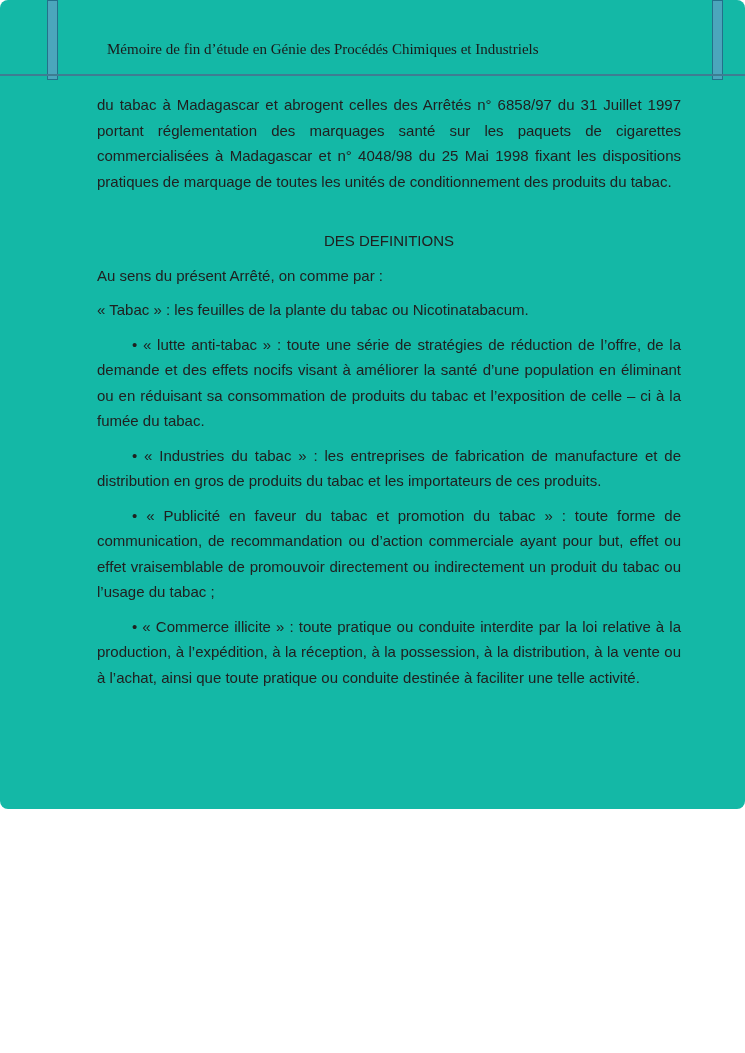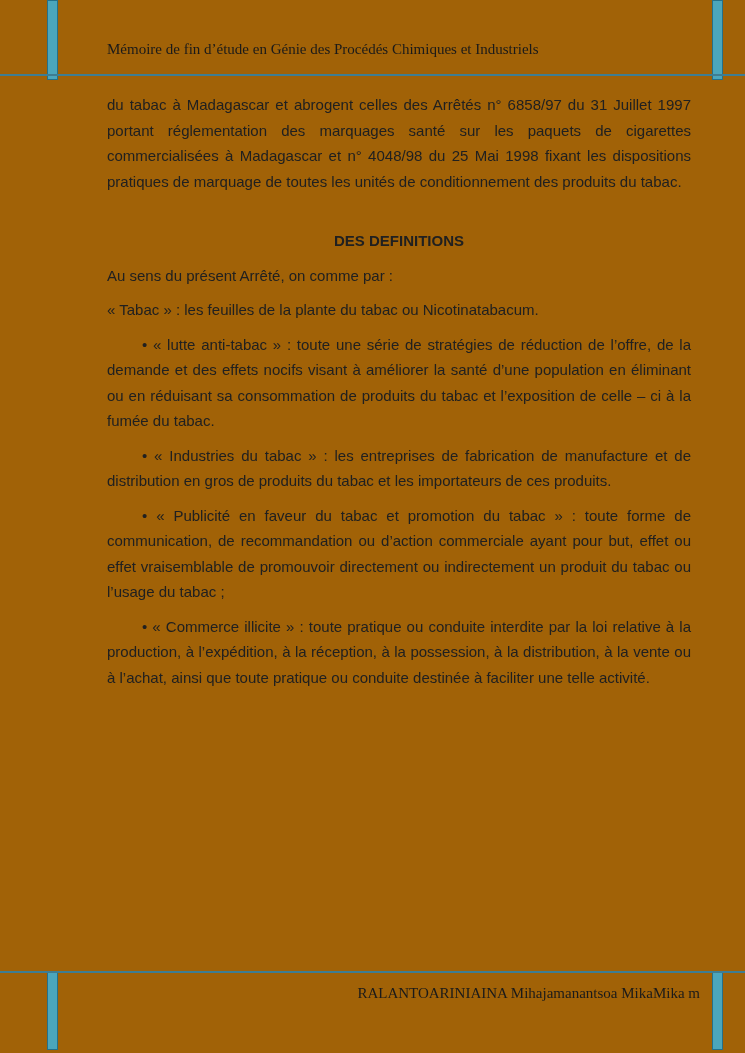--- a/index.html
+++ b/index.html
@@ -4,23 +4,24 @@
 <title>Document</title>
 <style>
   html, body {
     margin: 0;
     padding: 0;
     background: #ffffff;
   }
   .page {
     position: relative;
     width: 745px;
-    height: 1053px;
-    background: #a16207;
+    height: 809px;
+    background: #14b8a6;
     overflow: hidden;
+    border-radius: 8px;
   }
   
   .bar {
     position: absolute;
     width: 11px;
     background: #4BA6BC;
     border: 1px solid #24708A;
     box-sizing: border-box;
   }
   .bar-tl { left: 47px;  top: 0;      height: 80px; }
@@ -43,34 +44,34 @@
     left: 107px;
     top: 41px;
     font-family: "Liberation Serif", serif;
     font-size: 15px;
     color: #1a1a1a;
     white-space: nowrap;
   }
   
   .content {
     position: absolute;
-    left: 107px;
+    left: 97px;
     top: 0;
     width: 584px;
     font-family: "Liberation Sans", sans-serif;
     font-size: 15px;
     line-height: 25.5px;
     color: #202020;
     text-align: justify;
   }
   .content p { margin: 0 0 9px 0; }
   .content p:first-child { margin-top: 92px; }
   .content p.heading {
     text-align: center;
-    font-weight: bold;
+    font-weight: normal;
     margin: 34px 0 9px 0;
   }
   .content p.bullet { text-indent: 35px; }
   
   .footer {
     position: absolute;
     left: 107px;
     right: 45px;
     top: 985px;
     display: flex;

